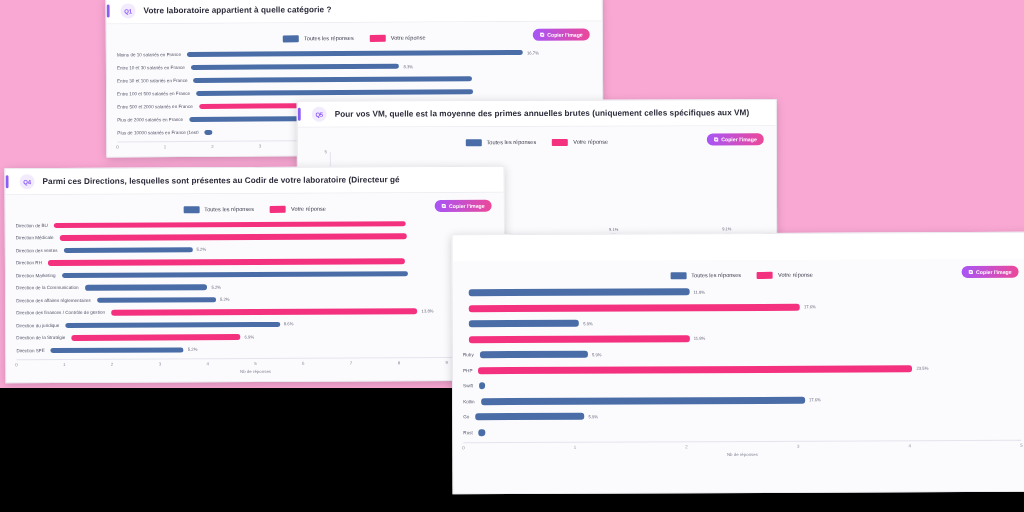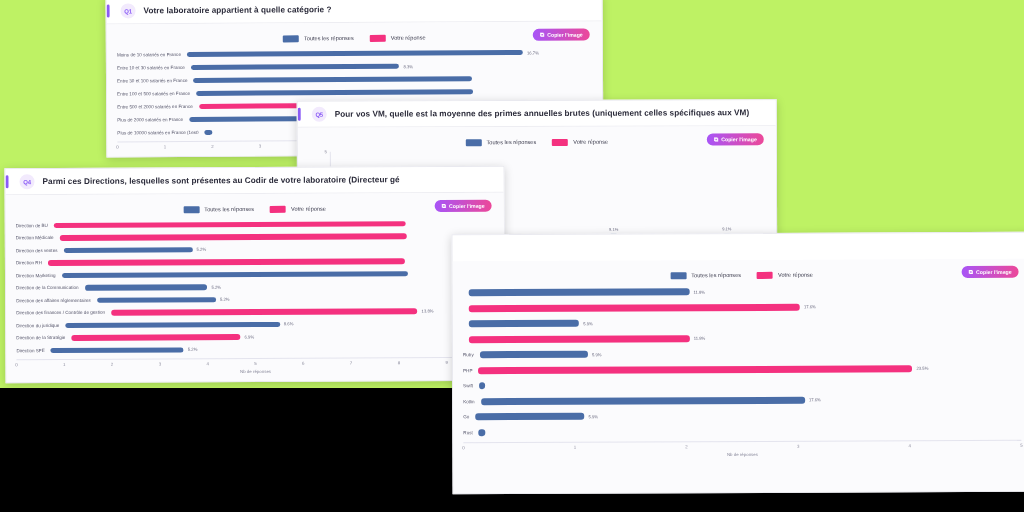--- a/index.html
+++ b/index.html
@@ -2,21 +2,21 @@
 <html><head>
 <meta charset="utf-8">
 <style>
   * { box-sizing: border-box; margin: 0; padding: 0; }
   html, body {
     width: 1024px; height: 512px;
     background: #000000;
     font-family: "Liberation Sans", sans-serif;
     overflow: hidden;
   }
-  #stage { position: relative; width: 1024px; height: 388px; background:#bef264; }
+  #stage { position: relative; width: 1024px; height: 388px; background:#f9a8d4; }
 
   .card {
     position: absolute;
     background: #ffffff;
     border: 1px solid #e9e9ef;
     box-shadow: 0 2px 10px rgba(0,0,0,.18);
     overflow: hidden;
     display: flex;
     flex-direction: column;
   }

